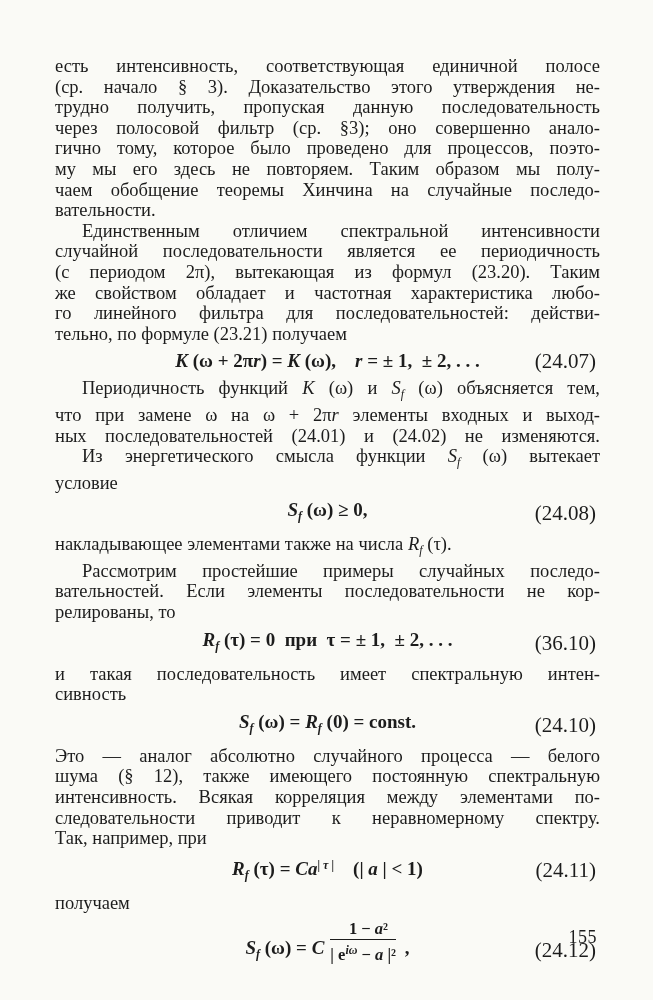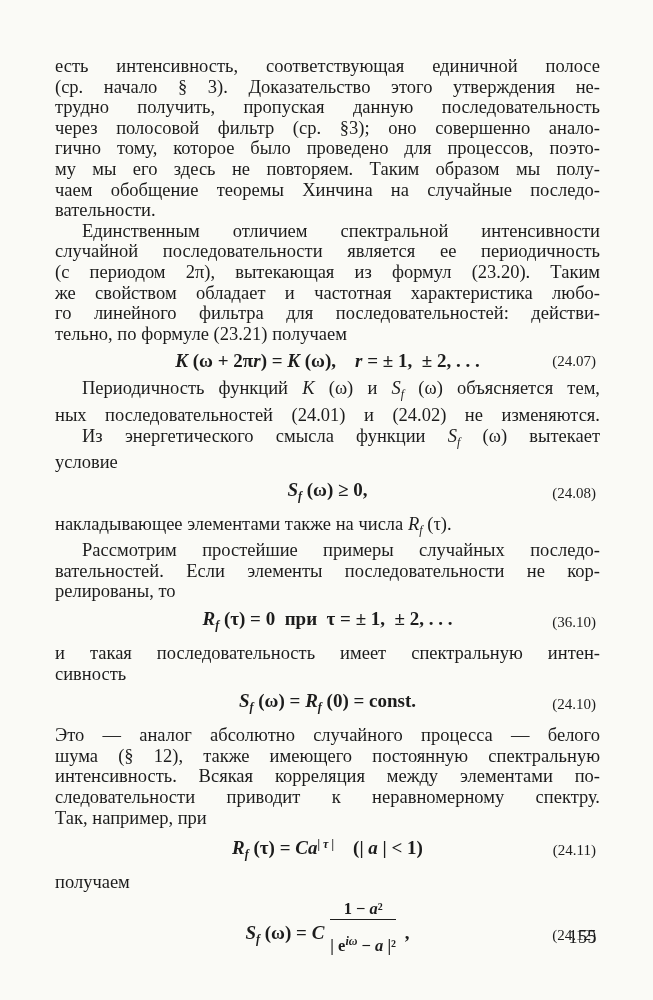--- a/index.html
+++ b/index.html
@@ -34,32 +34,31 @@
     font-size: 19px;
     line-height: 25px;
   }
   .eq .eq-body { display: inline-block; font-weight: bold; }
   .eq .eq-num {
     position: absolute;
     right: 4px;
     top: 50%;
     transform: translateY(-50%);
     font-style: normal;
-    font-size: 15px;
+    font-size: 21px;
   }
   .eq-tall { margin: 6px 0 7px; line-height: normal; }
   .frac {
     display: inline-flex;
     flex-direction: column;
     vertical-align: middle;
     margin: 0 4px 16px 6px;
     font-size: 16.5px;
     line-height: 19px;
-    text-align: center;
-    gap: 11px;
+    text-align: right;
   }
   .fnum { padding: 0 8px 1px; border-bottom: 1.4px solid #1c1c1c; }
   .fden { padding-top: 1px; }
   .page-number {
     position: absolute;
     top: 927px;
     right: 56px;
     font-size: 18px;
     letter-spacing: 0.5px;
   }
@@ -90,20 +89,21 @@
       <div class="ln end">тельно, по формуле (23.21) получаем</div>
     </div>
 
     <div class="eq">
       <span class="eq-body"><span class="v">K</span><span> (ω + 2π</span><span class="v">r</span><span>) = </span><span class="v">K</span><span> (ω),</span><span> </span><span class="v">r</span><span> = ± 1, ± 2, . . .</span></span>
       <span class="eq-num">(24.07)</span>
     </div>
 
     <div class="para">
       <div class="ln ind"><span>Периодичность функций </span><span class="v">K</span><span> (ω) и </span><span class="v">S</span><span class="sub">f</span><span> (ω) объясняется тем,</span></div>
+      <div class="ln"><span>что при замене ω на ω + 2π</span><span class="v">r</span><span> элементы входных и выход-</span></div>
       <div class="ln">ных последовательностей (24.01) и (24.02) не изменяются.</div>
     </div>
 
     <div class="para">
       <div class="ln ind"><span>Из энергетического смысла функции </span><span class="v">S</span><span class="sub">f</span><span> (ω) вытекает</span></div>
       <div class="ln end">условие</div>
     </div>
 
     <div class="eq">
       <span class="eq-body"><span class="v">S</span><span class="sub">f</span><span> (ω) ≥ 0,</span></span>

